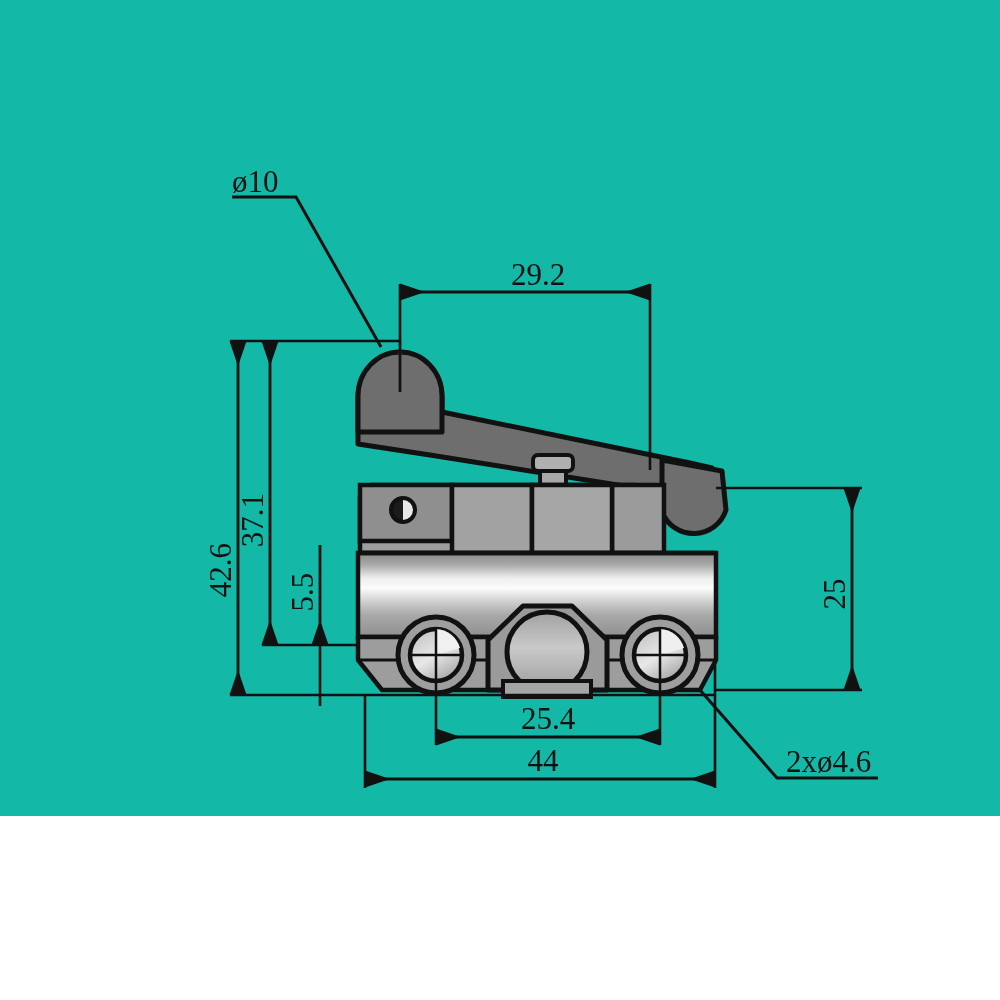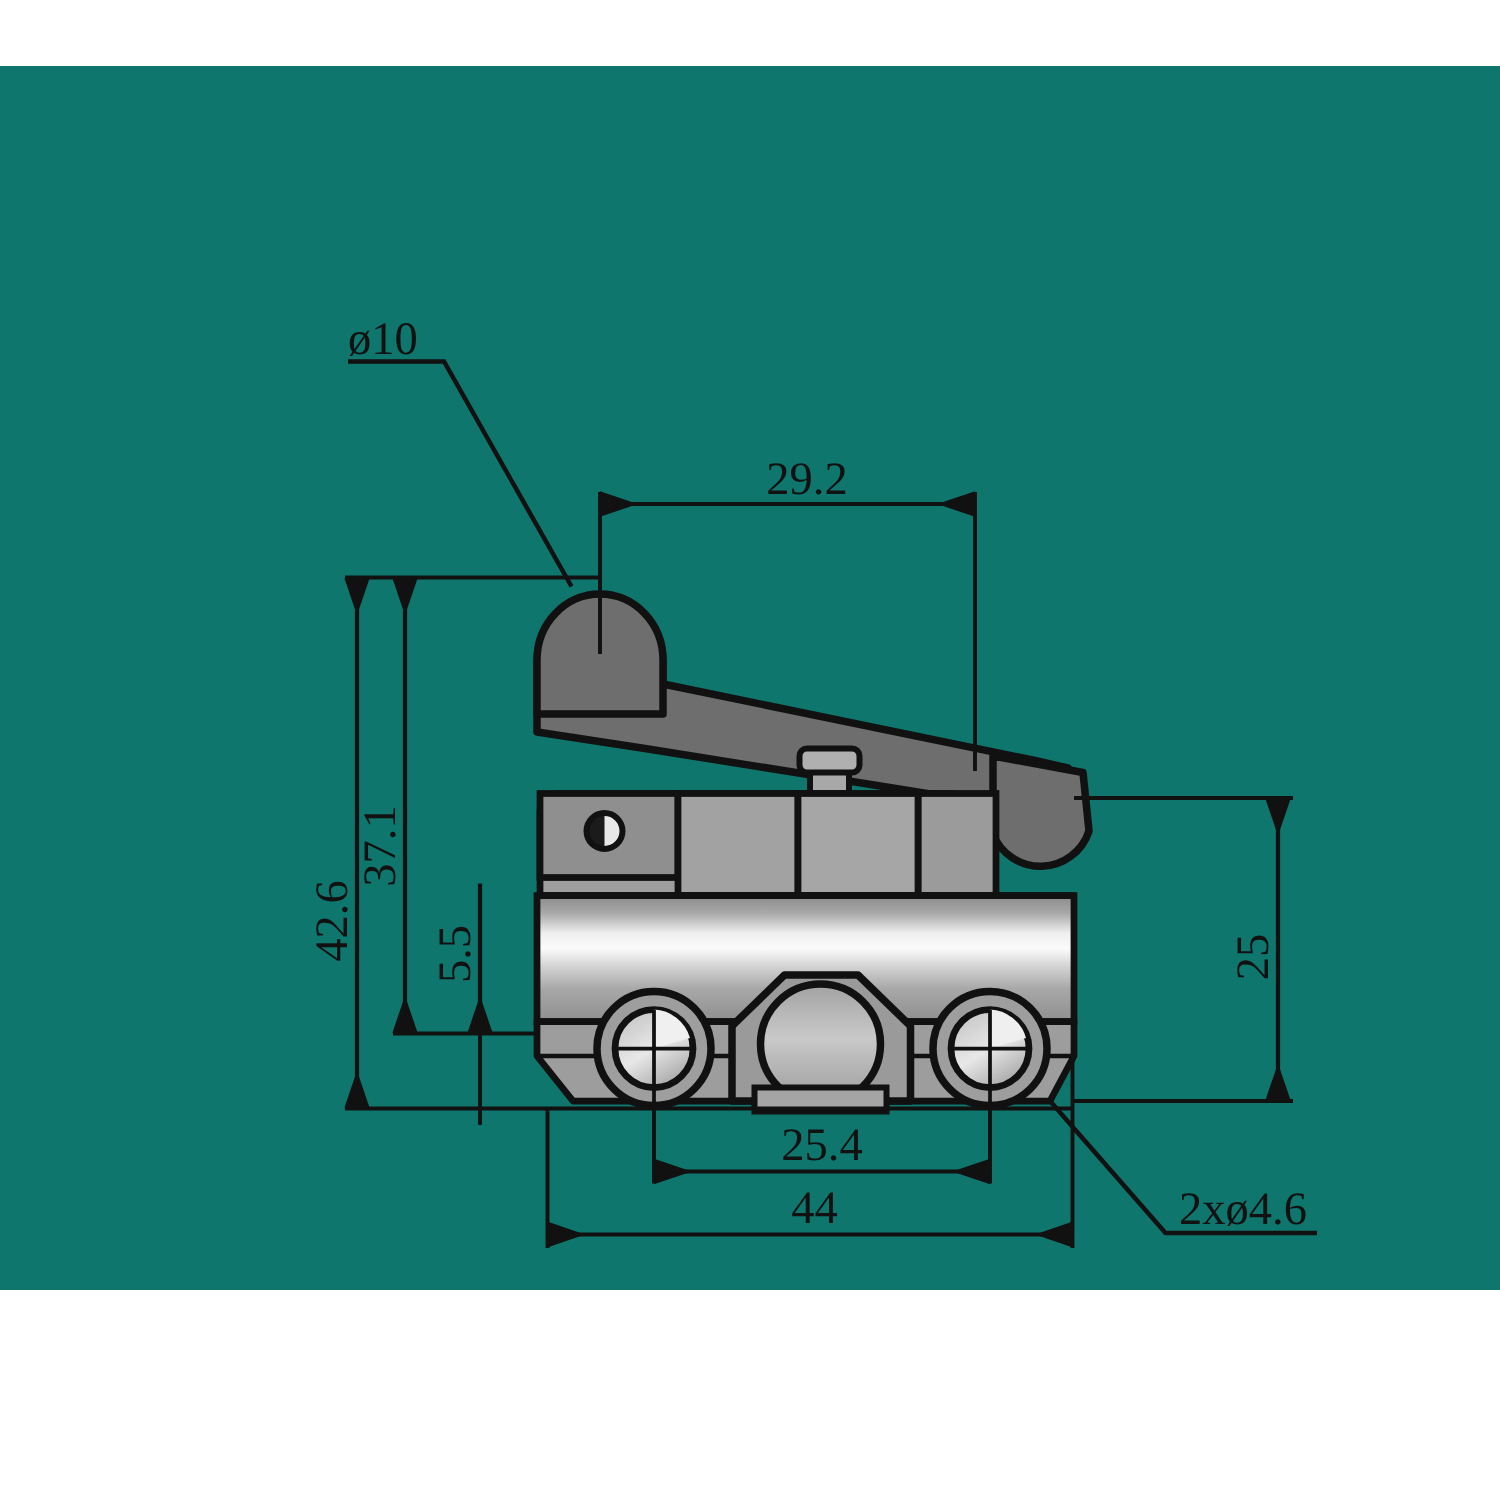--- a/index.html
+++ b/index.html
@@ -4,24 +4,23 @@
 <style>
   html, body {
     margin: 0;
     padding: 0;
     background: #ffffff;
   }
   #page {
     position: relative;
     width: 1000px;
     height: 816px;
-    background: #0f766e;
+    background: #14b8a6;
     overflow: hidden;
     font-family: "Liberation Serif", serif;
-    margin-top: 44px;
   }
   #drawing {
     position: absolute;
     left: 0;
     top: 0;
     width: 1000px;
     height: 1000px;
   }
   text {
     font-family: "Liberation Serif", serif;

